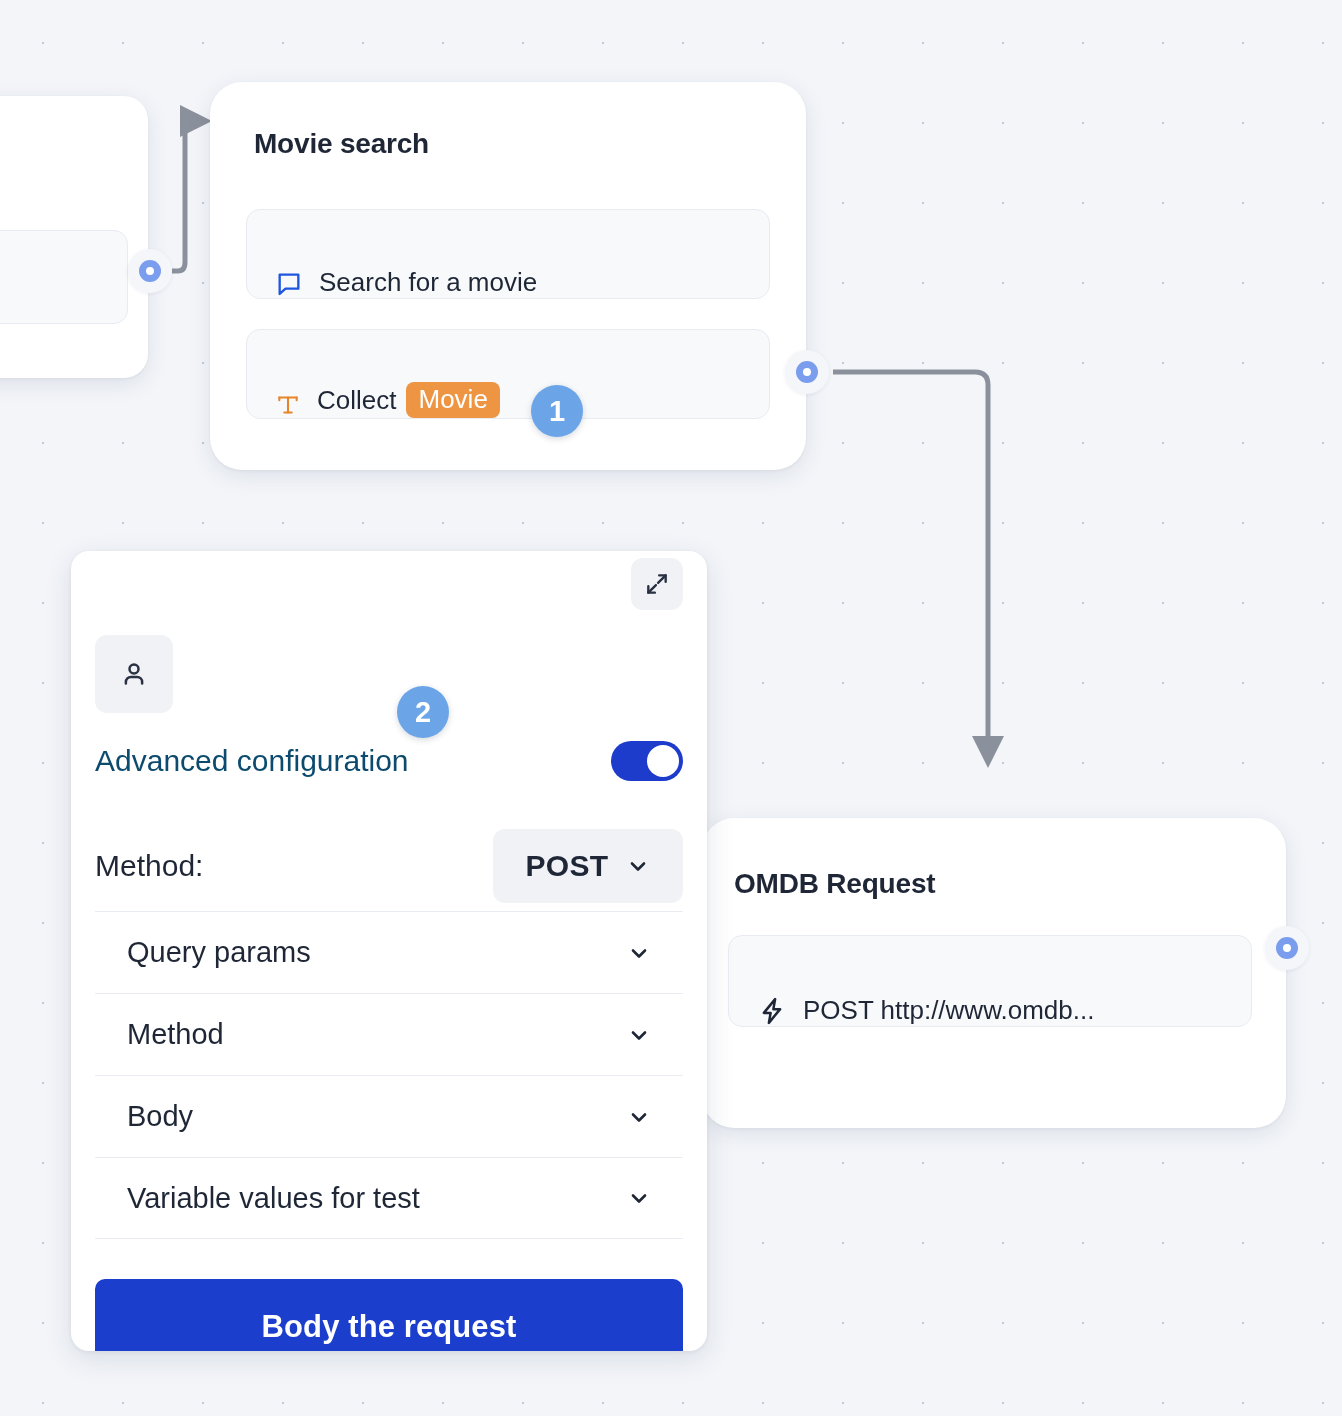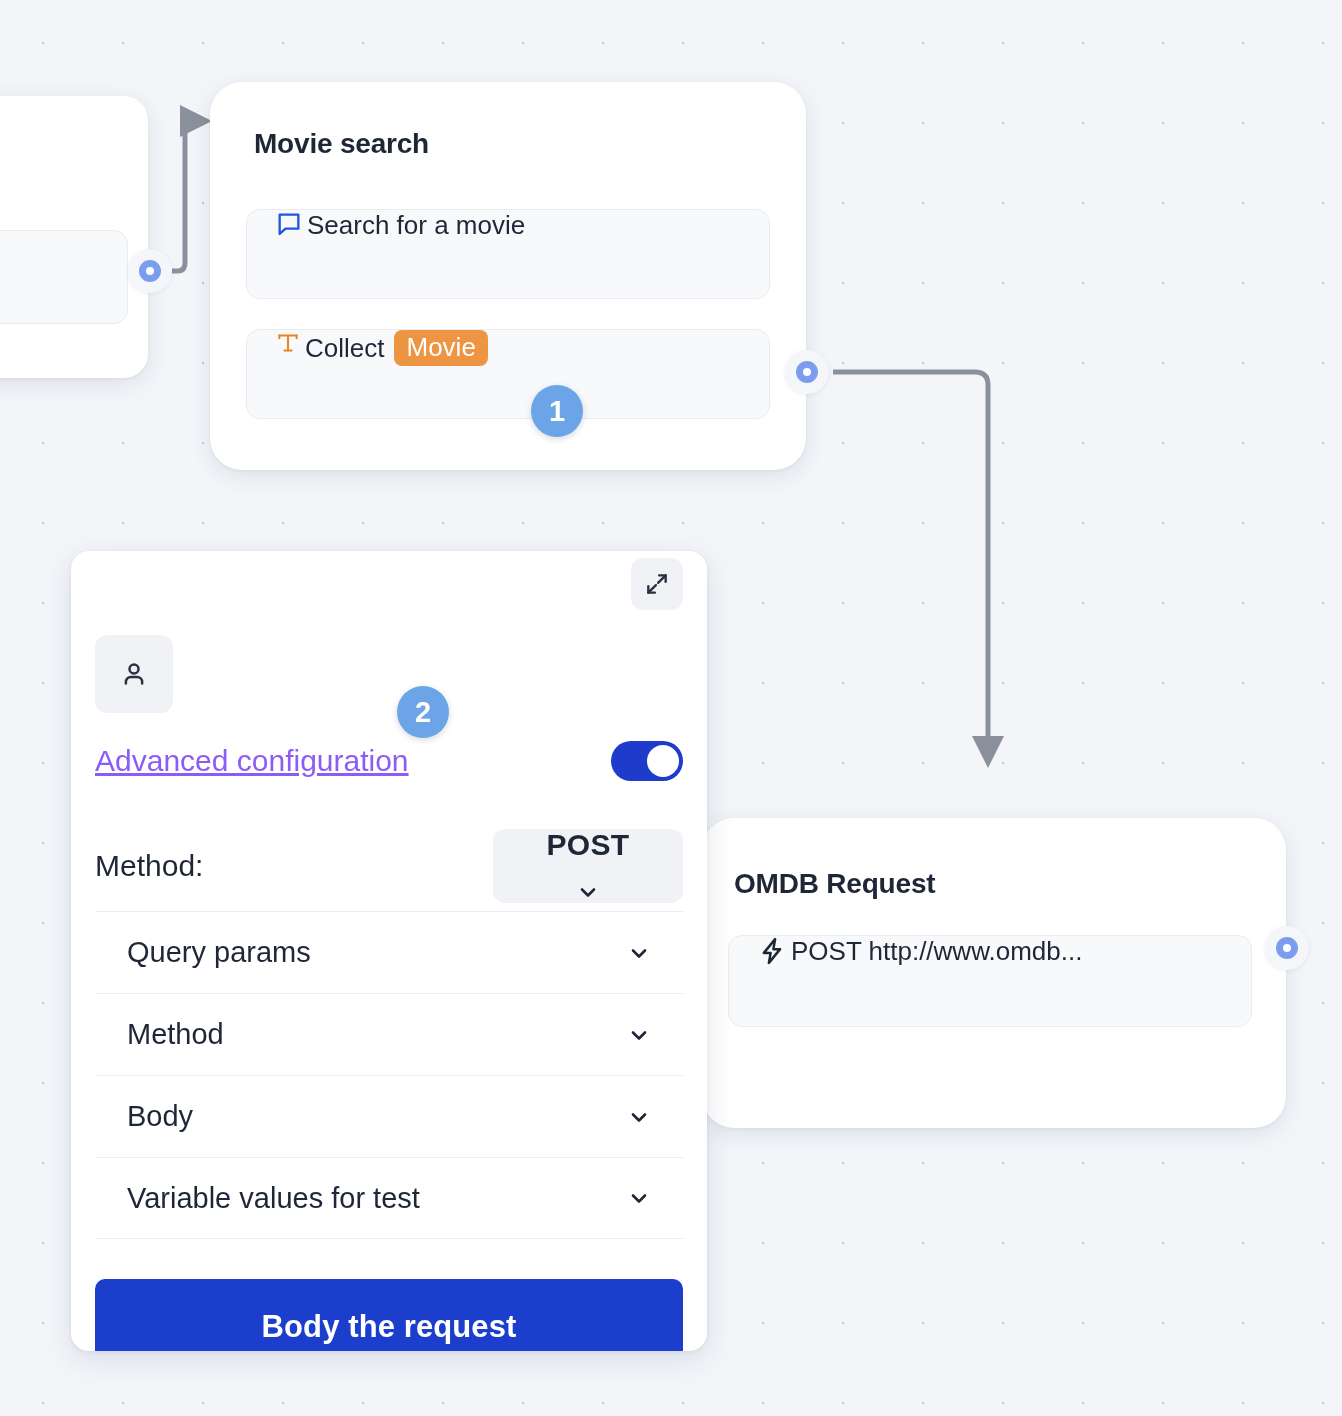--- a/index.html
+++ b/index.html
@@ -44,22 +44,22 @@
                 0 1px 3px rgba(32, 46, 80, 0.06);
   }
   .node-title {
     font-size: 28px;
     font-weight: 700;
     color: #1f2737;
     letter-spacing: -0.2px;
   }
   .node-row {
     display: flex;
-    align-items: flex-start;
-    gap: 4px;
+    align-items: flex-end;
+    gap: 16px;
     background: #f7f9fb;
     border: 1px solid #e8ecf2;
     border-radius: 14px;
     box-sizing: border-box;
   }
   .node-row-label {
     font-size: 26px;
     color: #1f2737;
     white-space: nowrap;
     display: flex;
@@ -263,22 +263,21 @@
     position: absolute;
     left: 24px;
     top: 190px;
     width: 588px;
     display: flex;
     align-items: center;
     justify-content: space-between;
   }
   #adv-label {
     font-size: 30px;
-    color: #8b5cf6;
-    text-decoration: underline;
+    color: #0c4a6e;
   }
   .toggle {
     width: 72px;
     height: 40px;
     border-radius: 20px;
     background: #1e3ccc;
     position: relative;
     cursor: pointer;
     flex: none;
   }
@@ -312,21 +311,20 @@
     border-radius: 12px;
     background: #f0f2f6;
     border: none;
     display: flex;
     align-items: center;
     justify-content: center;
     gap: 18px;
     cursor: pointer;
     padding: 0 24px;
     box-sizing: border-box;
-    flex-direction: column;
   }
   #method-value {
     font-size: 30px;
     font-weight: 700;
     color: #1f2737;
     letter-spacing: 0.3px;
   }
 
   #accordion {
     position: absolute;

